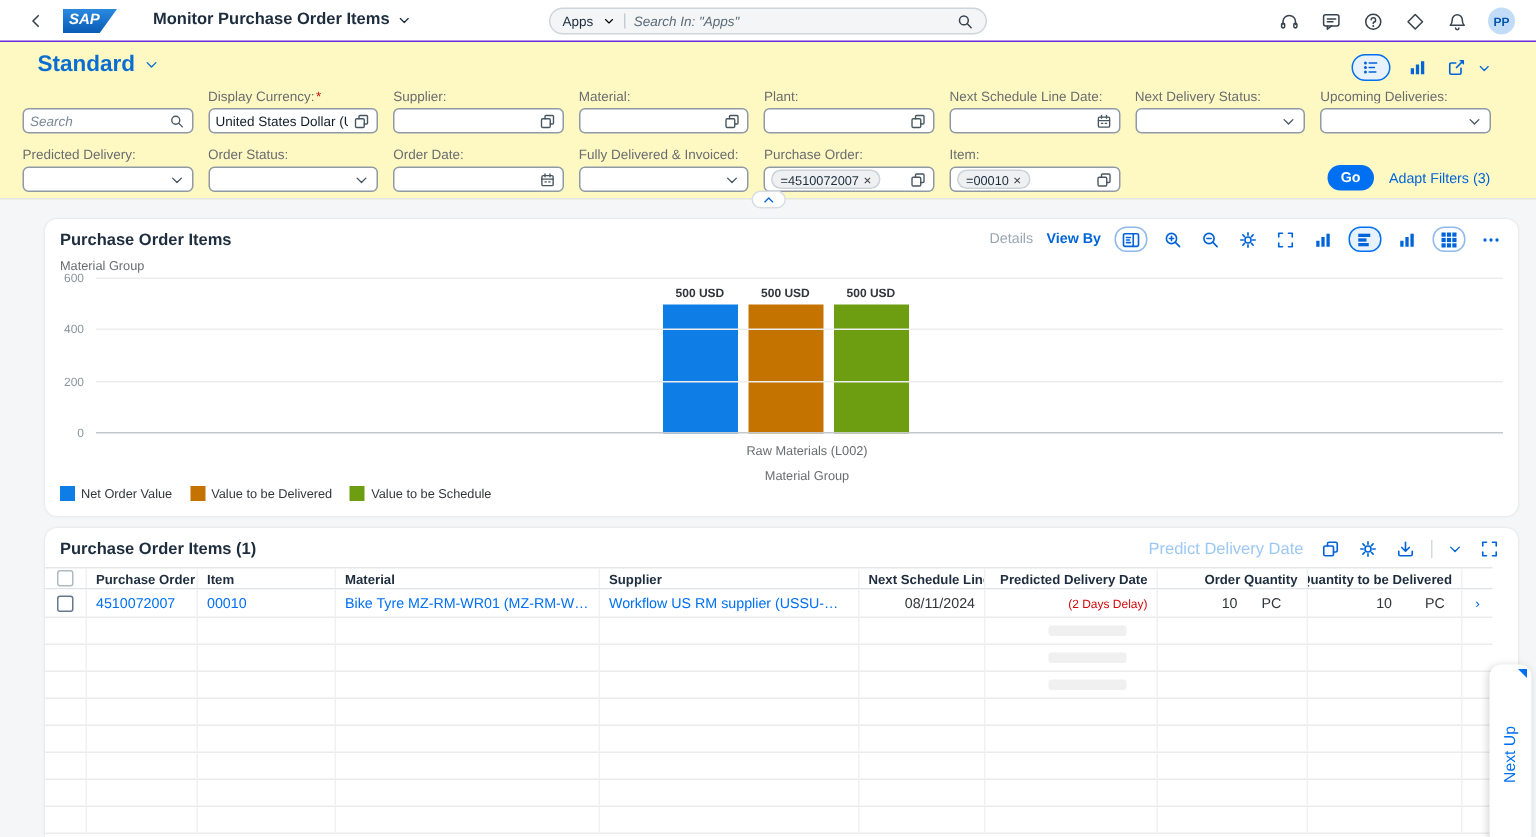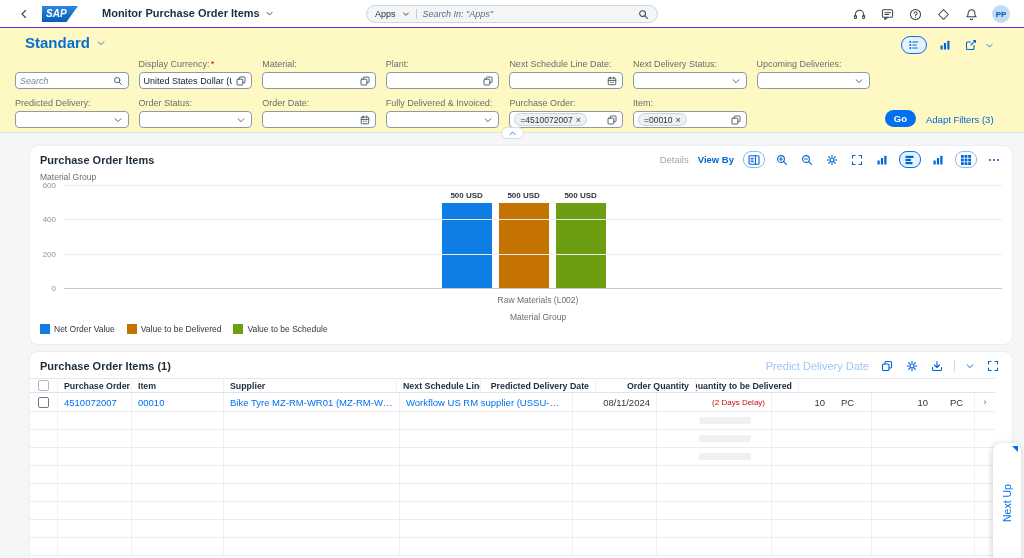--- a/index.html
+++ b/index.html
@@ -333,20 +333,31 @@
         <div class="finput">
           <span class="fval">United States Dollar (USD)</span>
           <span class="adorn">
               <svg>
                 <use href="#i-vh"></use>
               </svg>
             </span>
         </div>
       </div>
       <div class="ffield">
+        <span class="flabel">Supplier:</span>
+        <div class="finput">
+          <span class="fval"></span>
+          <span class="adorn">
+              <svg>
+                <use href="#i-vh"></use>
+              </svg>
+            </span>
+        </div>
+      </div>
+      <div class="ffield">
         <span class="flabel">Material:</span>
         <div class="finput">
           <span class="fval"></span>
           <span class="adorn">
               <svg>
                 <use href="#i-vh"></use>
               </svg>
             </span>
         </div>
       </div>
@@ -620,20 +631,21 @@
         </span>
     </div>
 
     <div class="tgrid">
       <div class="trow thead">
         <div class="tcell c-sel">
             <span class="cbx hdr"></span>
           </div>
         <div class="tcell c-po">Purchase Order</div>
         <div class="tcell c-item">Item</div>
+        <div class="tcell c-mat">Material</div>
         <div class="tcell c-sup">Supplier</div>
         <div class="tcell c-nsl">Next Schedule Line ...</div>
         <div class="tcell c-pdd rgt">Predicted Delivery Date</div>
         <div class="tcell c-oq rgt">Order Quantity</div>
         <div class="tcell c-qtd rgt" style="padding-left:0">Quantity to be Delivered</div>
         <div class="tcell c-nav"></div>
       </div>
 
       <div class="trow tdata">
         <div class="tcell c-sel">

